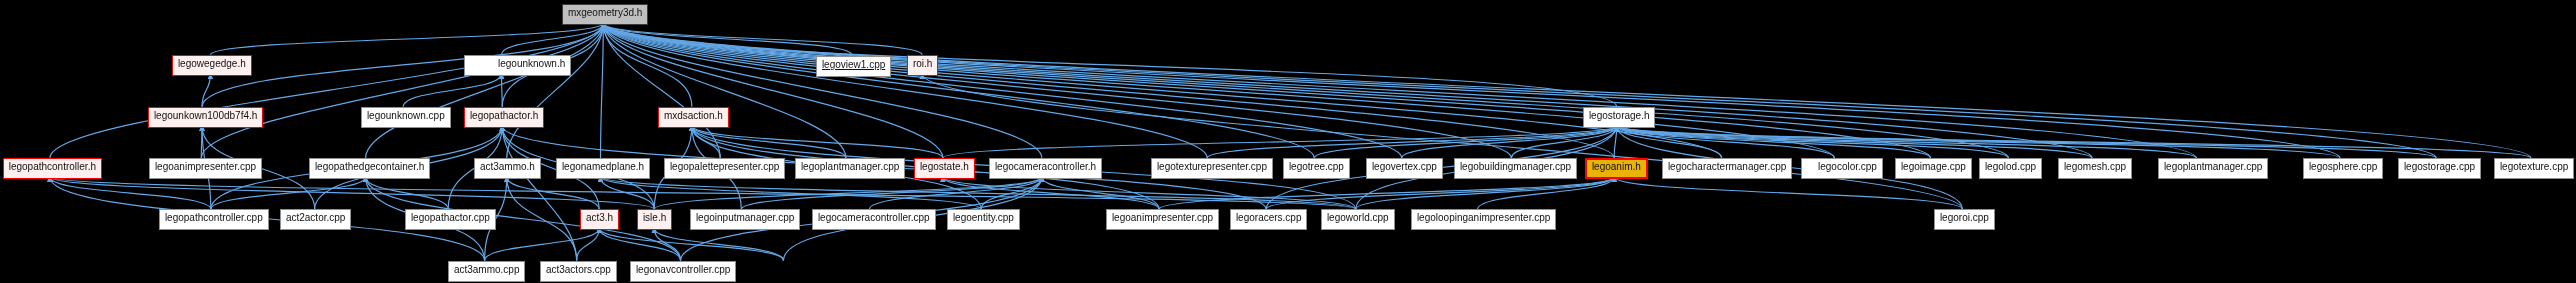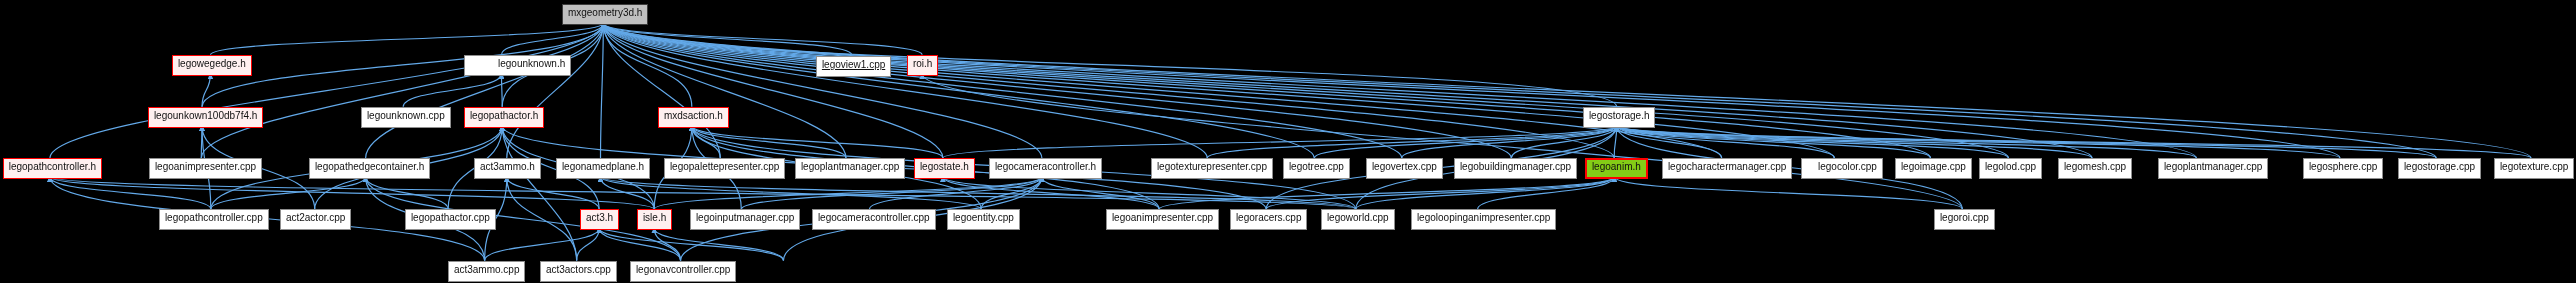--- a/index.html
+++ b/index.html
@@ -29,21 +29,21 @@
   .node.current{
     background:#bfbfbf;
     border:1.4px solid #3c3c3c;
     cursor:default;
   }
   .node.red{
     background:#fff0f0;
     border:1.4px solid #ff0000;
   }
   .node.red-bold{
-    background:#84cc16;
+    background:#eab308;
     border:2.1px solid #ff0000;
     line-height:14px;
   }
 </style>
 </head>
 <body>
 
 <div class="canvas">
   <svg class="edges" xmlns="http://www.w3.org/2000/svg" viewBox="0 0 3665 403" width="2576" height="283">
     <defs>

